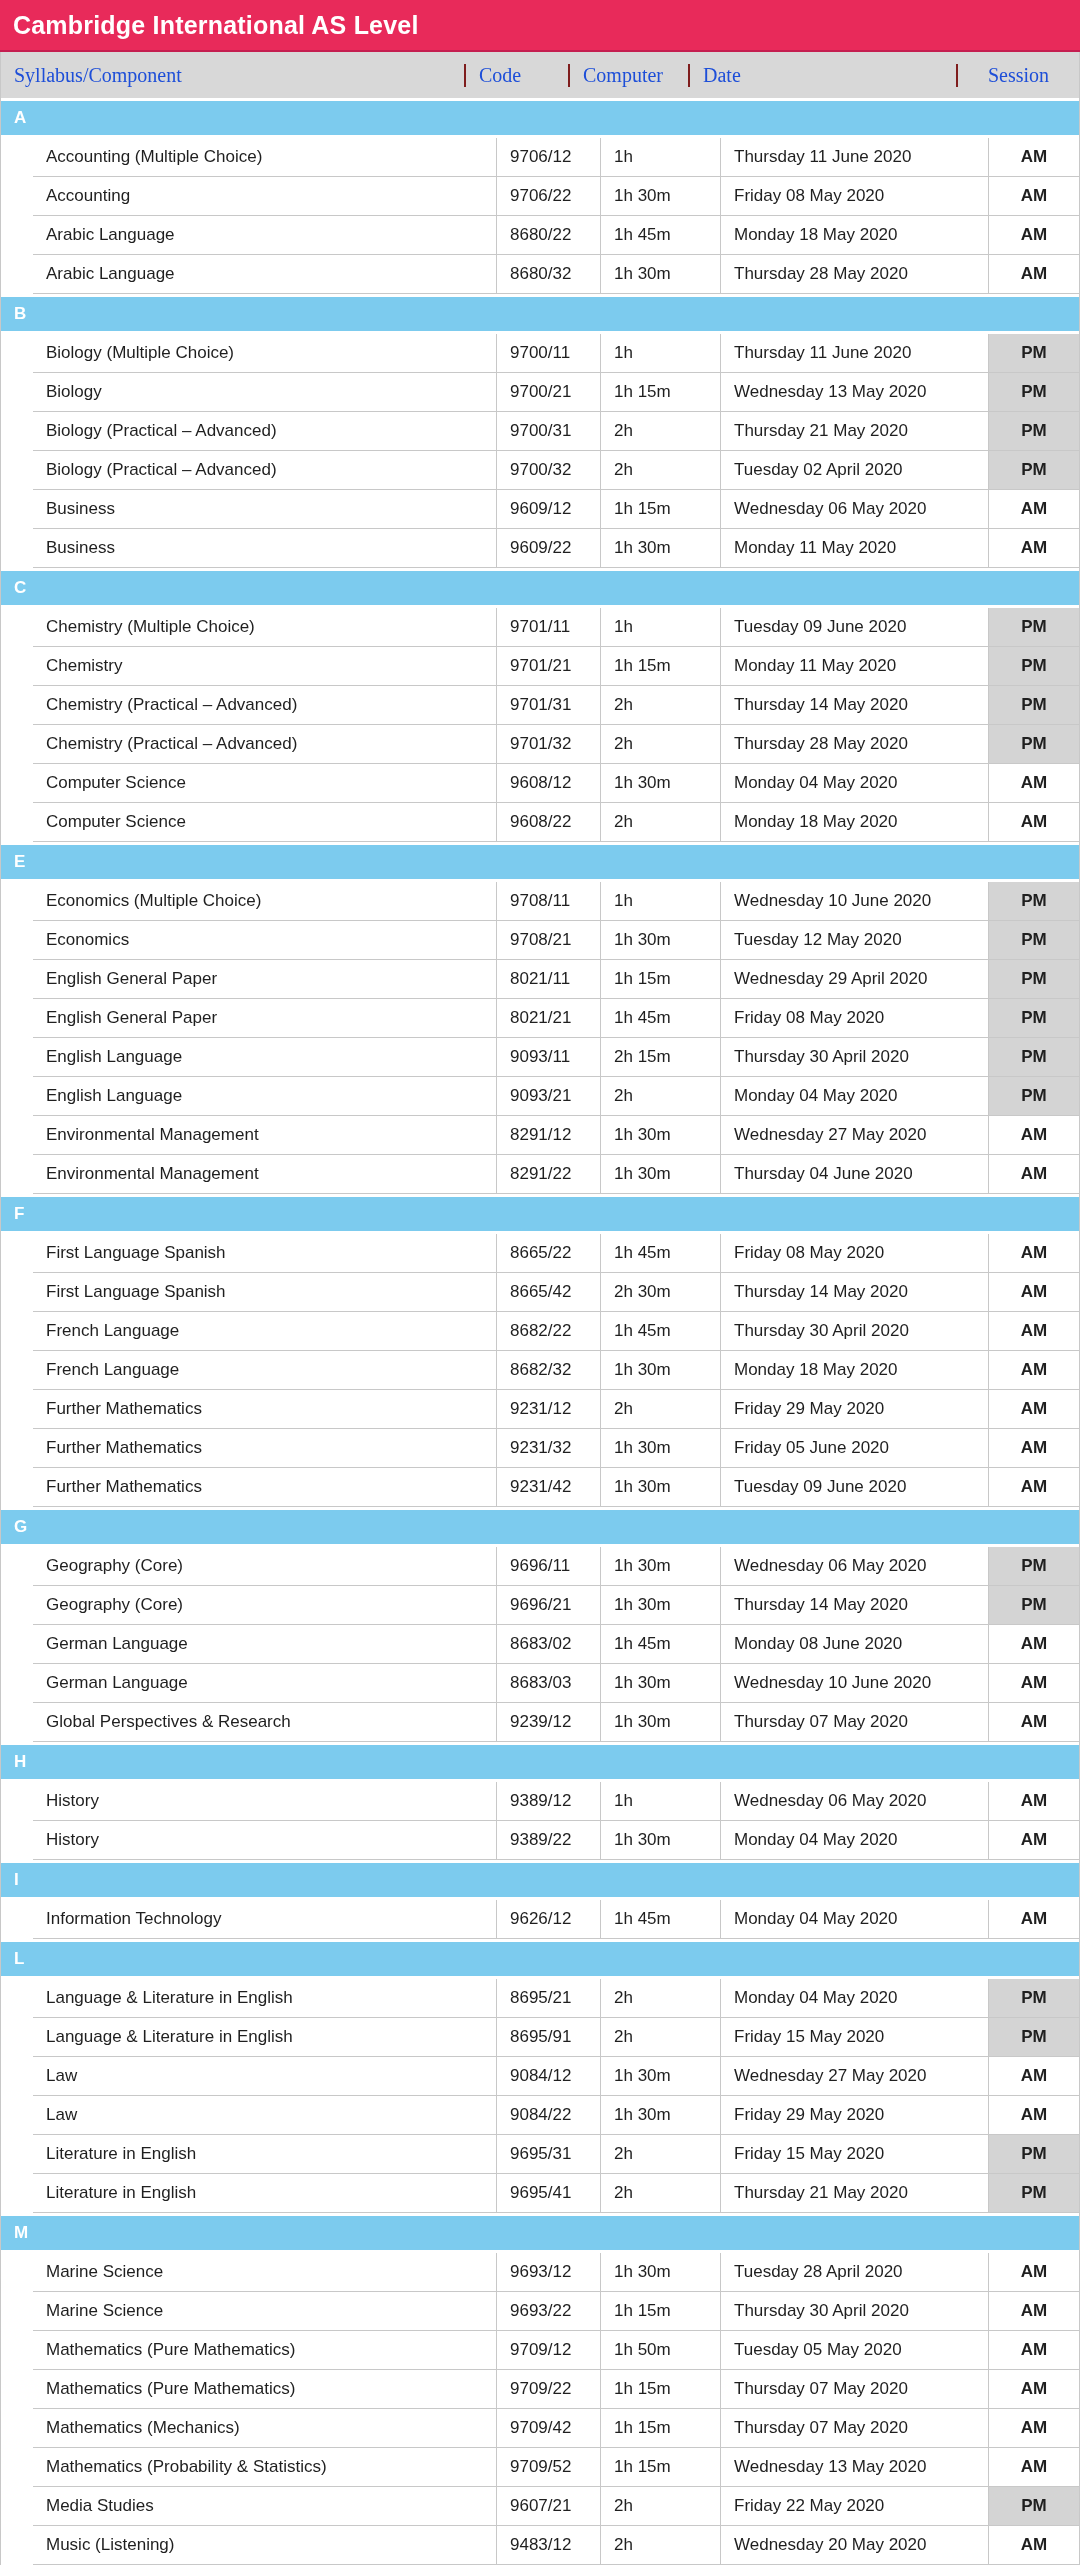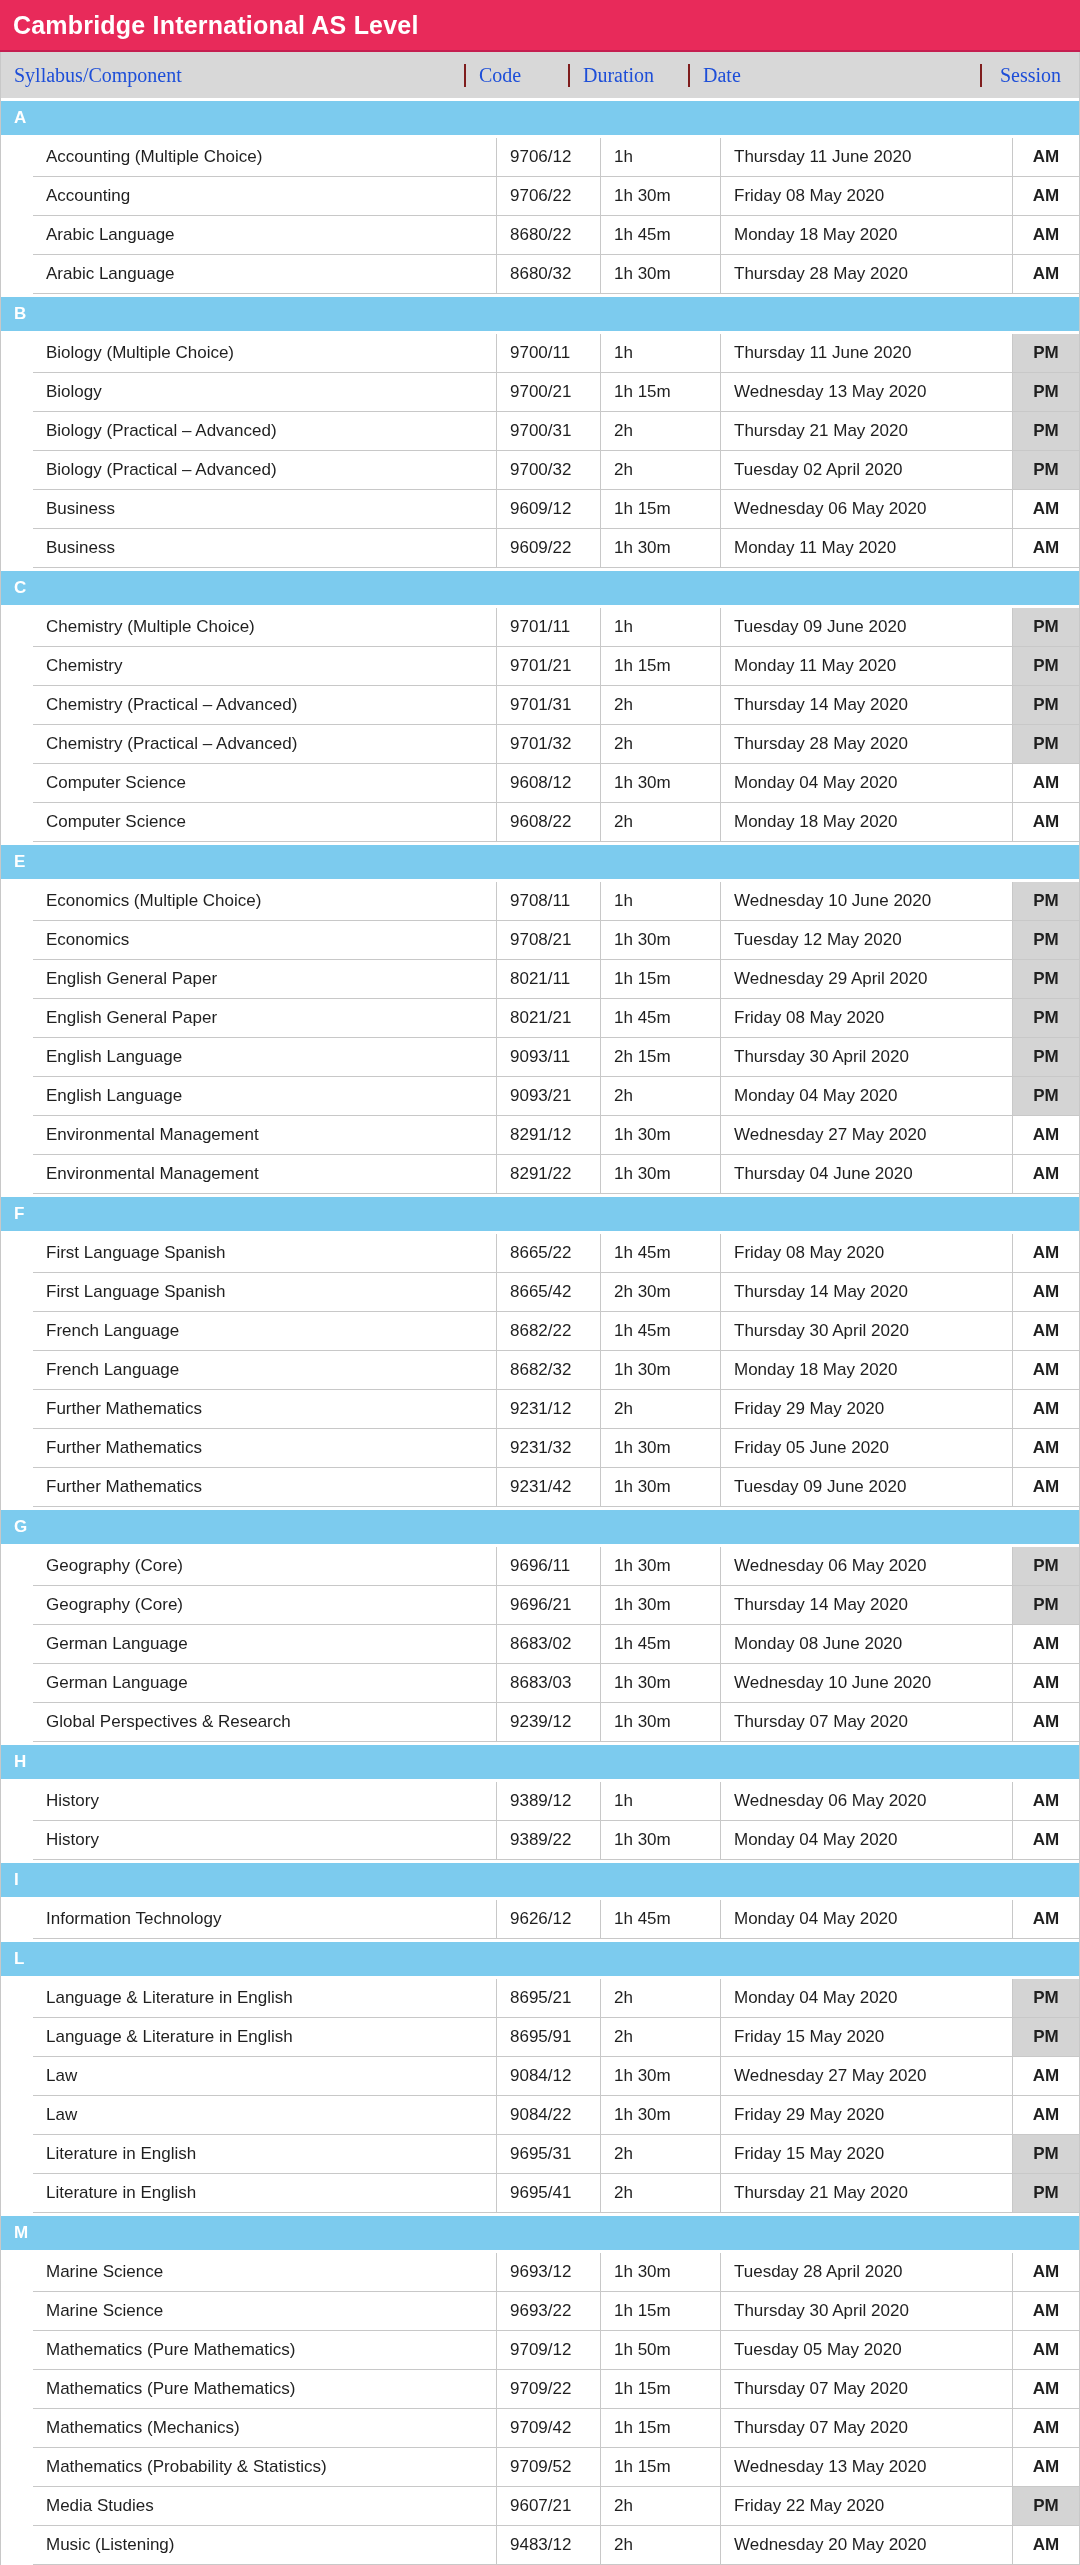--- a/index.html
+++ b/index.html
@@ -37,21 +37,21 @@
     display:flex;height:39px;border-bottom:1px solid var(--border);
     box-sizing:border-box;background:#fff;align-items:stretch;margin-left:32px;
   }
   .row .cell{display:flex;align-items:center;font-size:17px;}
   .row .cell + .cell{border-left:1px solid var(--border);}
 
   .cell{box-sizing:border-box;padding-left:13px;overflow:hidden;white-space:nowrap;}
   .c-syllabus{width:463px;flex:none;}
   .c-code{width:104px;flex:none;}
   .c-duration{width:120px;flex:none;}
-  .c-date{width:292px;flex:none;}
+  .c-date{width:268px;flex:none;}
   .c-session{flex:1;justify-content:center;padding-left:0;text-align:center;}
   .row .c-session{font-weight:700;}
   .row .c-session.pm{background:var(--pm);}
 
   .section-bar{
     height:40px;background:var(--blue);
     border-top:3px solid #fff;border-bottom:3px solid #fff;
     box-sizing:border-box;display:flex;align-items:center;
   }
   .section-letter{color:#fff;font-size:17px;font-weight:700;padding-left:13px;}
@@ -63,21 +63,21 @@
 
   <header class="title-bar">
     <h1>Cambridge International AS Level</h1>
   </header>
 
   <div class="table">
 
     <div class="colhead">
       <div class="cell c-syllabus">Syllabus/Component</div>
       <div class="cell c-code">Code</div>
-      <div class="cell c-duration">Duration</div>
+      <div class="cell c-duration">Computer</div>
       <div class="cell c-date">Date</div>
       <div class="cell c-session">Session</div>
     </div>
 
     <div id="table-body">
   <div class="section-bar">
     <span class="section-letter">A</span>
   </div>
 
   <div class="row">

